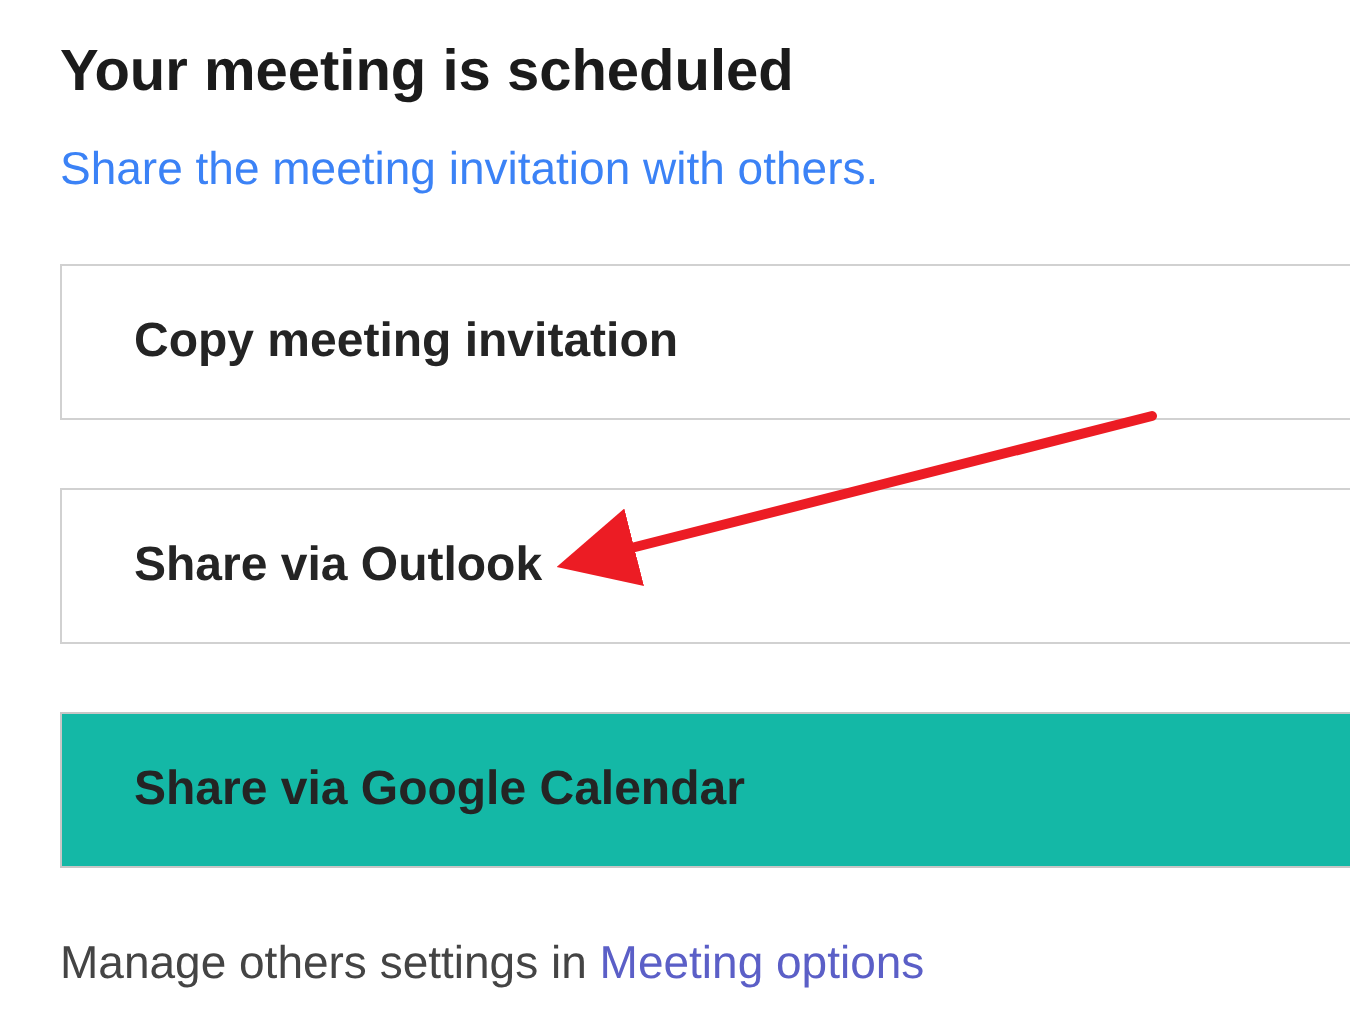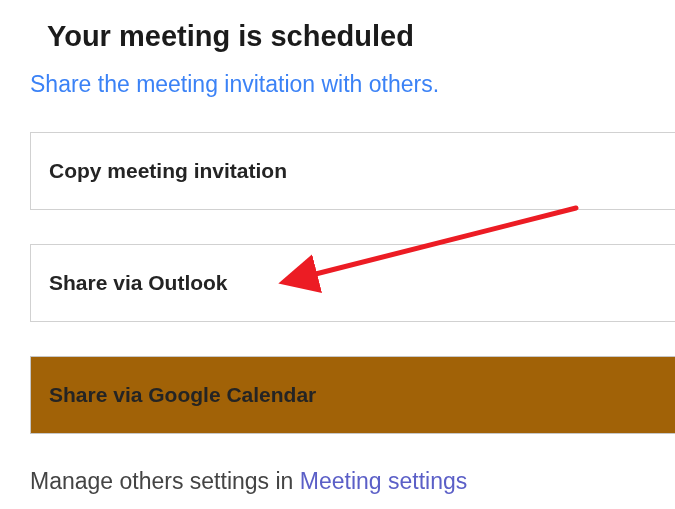--- a/index.html
+++ b/index.html
@@ -17,46 +17,45 @@
     }
     .container {
       padding: 20px 0 0 30px;
       position: relative;
     }
     .heading {
       font-size: 29px;
       font-weight: 700;
       color: #1b1b1b;
       margin-bottom: 18px;
-      margin-left: 17px;
     }
     .subheading {
       font-size: 23px;
       font-weight: 400;
       color: #3b82f6;
       margin-bottom: 34px;
     }
     .option-button {
       display: flex;
       align-items: center;
       width: 100%;
       height: 78px;
-      padding-left: 18px;
-      font-size: 21px;
+      padding-left: 36px;
+      font-size: 24px;
       font-weight: 600;
       color: #242424;
       background: #fff;
       border: 1px solid #d1d1d1;
       border-right: none;
       margin-bottom: 34px;
       cursor: pointer;
       text-align: left;
     }
     .option-button.hovered {
-      background: #a16207;
+      background: #14b8a6;
       border-color: #c7c7c7;
     }
     .manage-line {
       margin-top: 2px;
       font-size: 23px;
       color: #444;
     }
     .link {
       color: #5b5fc7;
       cursor: pointer;
@@ -84,21 +83,21 @@
 
   <button class="option-button">
     <span>Share via Outlook</span>
   </button>
 
   <button class="option-button hovered">
     <span>Share via Google Calendar</span>
   </button>
 
   <p class="manage-line">
-    <span>Manage others settings in </span><a class="link">Meeting settings</a>
+    <span>Manage others settings in </span><a class="link">Meeting options</a>
   </p>
 </div>
 
 <svg class="arrow-overlay" viewBox="0 0 675 509">
   <defs>
     <marker id="arrowhead" markerWidth="8" markerHeight="8" refX="6" refY="4" orient="auto" markerUnits="strokeWidth">
       <path d="M0,0 L8,4 L0,8 Z" fill="#ec1c24"></path>
     </marker>
   </defs>
   <line x1="576" y1="208" x2="288" y2="281" stroke="#ec1c24" stroke-width="5" stroke-linecap="round" marker-end="url(#arrowhead)"></line>

